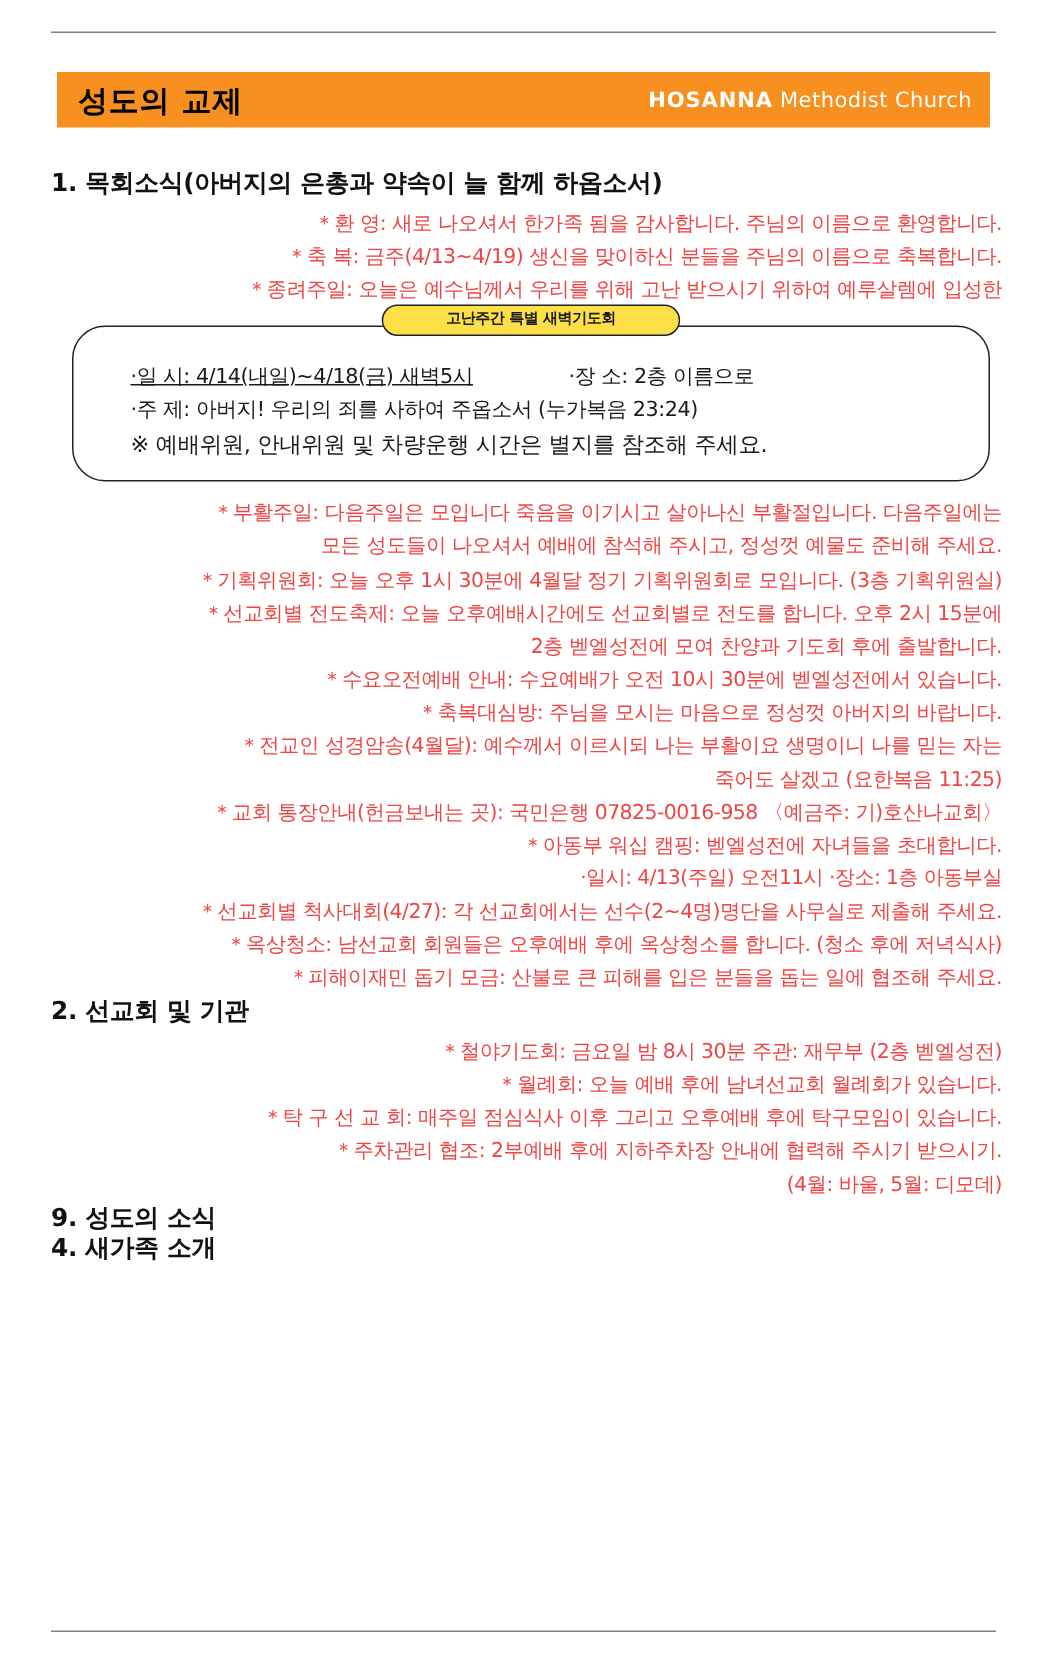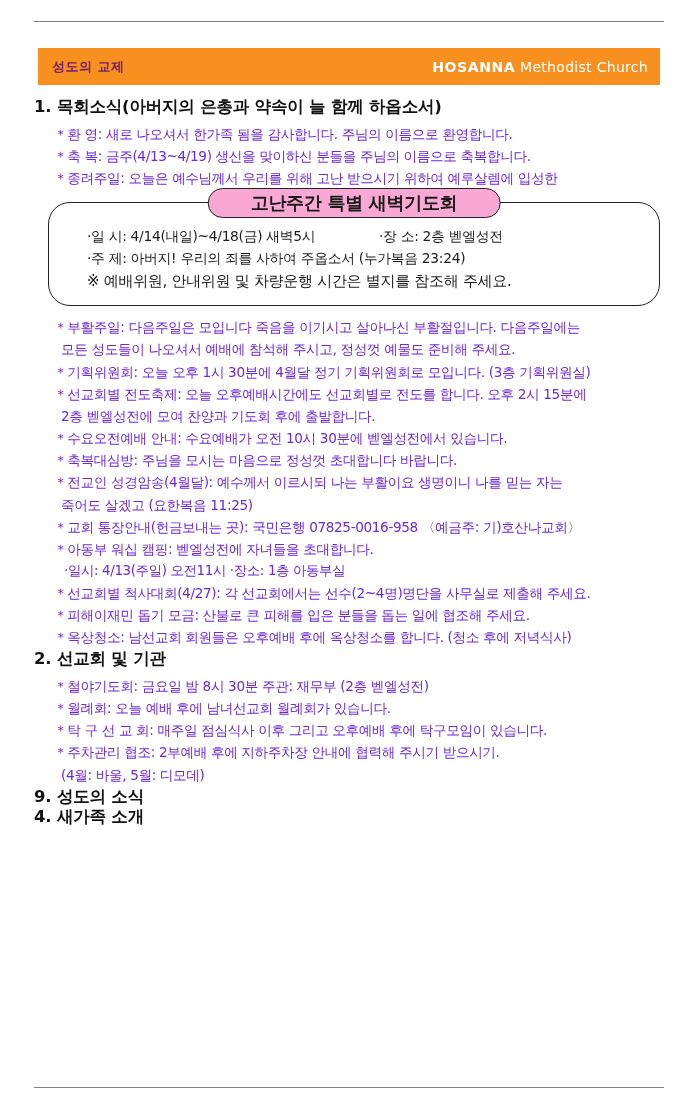--- a/index.html
+++ b/index.html
@@ -49,43 +49,43 @@
     top: 48px;
     height: 37px;
     background: #F7901E;
     display: flex;
     align-items: center;
     justify-content: space-between;
     padding: 0 12px 0 14px;
     box-sizing: border-box;
   }
   .banner-title {
-    color: #701a75;
-    font-size: 13px;
+    color: #000000;
+    font-size: 20px;
     font-weight: bold;
     letter-spacing: 0.5px;
     line-height: 1;
     white-space: nowrap;
   }
   .banner-right {
     color: #ffffff;
     font-size: 14px;
     line-height: 1;
     white-space: nowrap;
     letter-spacing: 0.3px;
   }
   .banner-right .strong { font-weight: bold; letter-spacing: 0.6px; }
   .banner-right .light { font-weight: normal; }
 
   
   .content {
     position: absolute;
     left: 34px;
     right: 30px;
-    top: 97px;
+    top: 112px;
   }
 
   h2.section {
     font-size: 16.5px;
     font-weight: bold;
     margin: 0;
     padding: 0;
     line-height: 1.25;
     letter-spacing: -0.2px;
     color: #111;
@@ -97,21 +97,22 @@
     margin: 6px 0 0 0;
     padding: 0 0 0 20px;
   }
   ul.items > li {
     font-size: 13.6px;
     line-height: 1.52;
     letter-spacing: -0.35px;
     margin: 0 0 1.5px 0;
     padding-left: 11px;
     text-indent: -11px;
-    color: #6d28d9;
+    color: #ef4444;
+    text-align: right;
   }
   ul.items > li .ast {
     font-weight: normal;
   }
   ul.items > li.sub {
     padding-left: 17px;
     text-indent: -7px;
     font-size: 13.4px;
   }
   ul.items > li.cont {
@@ -125,44 +126,44 @@
     margin: 13px 8px 0 14px;
     border: 1.5px solid #222;
     border-radius: 22px;
     padding: 22px 0 12px 0;
   }
   .notice-title {
     position: absolute;
     top: -15px;
     left: 50%;
     transform: translateX(-50%);
-    background: #f9a8d4;
+    background: #fde047;
     border: 1.5px solid #222;
     border-radius: 17px;
     padding: 3px 42px 4px 42px;
-    font-size: 18px;
+    font-size: 10px;
     font-weight: bold;
     letter-spacing: -0.3px;
     white-space: nowrap;
     line-height: 1.2;
   }
   .notice-rows {
     padding: 0 22px;
   }
   .notice-row {
     font-size: 13.8px;
     line-height: 1.62;
     letter-spacing: -0.3px;
     display: block;
     padding-left: 16px;
   }
   .notice-row.two-col {
     display: flex;
   }
-  .notice-row .col-a { width: 292px; flex: 0 0 292px; }
+  .notice-row .col-a { width: 292px; flex: 0 0 292px; text-decoration: underline; }
   .notice-row .col-b { flex: 1 1 auto; }
   .notice-note {
     font-size: 15px;
     line-height: 1.6;
     letter-spacing: -0.3px;
     padding-left: 16px;
   }
 </style>
 </head>
 <body>
@@ -186,43 +187,43 @@
       <li><span class="ast">＊</span><span>환    영: 새로 나오셔서 한가족 됨을 감사합니다. 주님의 이름으로 환영합니다.</span></li>
       <li><span class="ast">＊</span><span>축    복: 금주(4/13~4/19) 생신을 맞이하신 분들을 주님의 이름으로 축복합니다.</span></li>
       <li><span class="ast">＊</span><span>종려주일: 오늘은 예수님께서 우리를 위해 고난 받으시기 위하여 예루살렘에 입성한</span></li>
     </ul>
 
     <div class="notice">
       <div class="notice-title">고난주간 특별 새벽기도회</div>
       <div class="notice-rows">
         <div class="notice-row two-col">
           <span class="col-a">·일    시: 4/14(내일)~4/18(금) 새벽5시</span>
-          <span class="col-b">·장    소: 2층 벧엘성전</span>
+          <span class="col-b">·장    소: 2층 이름으로</span>
         </div>
         <div class="notice-row">·주    제: 아버지! 우리의 죄를 사하여 주옵소서 (누가복음 23:24)</div>
         <div class="notice-note">※ 예배위원, 안내위원 및 차량운행 시간은 별지를 참조해 주세요.</div>
       </div>
     </div>
 
     <ul class="items" style="margin-top:11px;">
       <li><span class="ast">＊</span><span>부활주일: 다음주일은 모입니다 죽음을 이기시고 살아나신 부활절입니다. 다음주일에는</span></li>
       <li class="cont"><span>모든 성도들이 나오셔서 예배에 참석해 주시고, 정성껏 예물도 준비해 주세요.</span></li>
       <li><span class="ast">＊</span><span>기획위원회: 오늘 오후 1시 30분에 4월달 정기 기획위원회로 모입니다. (3층 기획위원실)</span></li>
       <li><span class="ast">＊</span><span>선교회별 전도축제: 오늘 오후예배시간에도 선교회별로 전도를 합니다. 오후 2시 15분에</span></li>
       <li class="cont"><span>2층 벧엘성전에 모여 찬양과 기도회 후에 출발합니다.</span></li>
       <li><span class="ast">＊</span><span>수요오전예배 안내: 수요예배가 오전 10시 30분에 벧엘성전에서 있습니다.</span></li>
-      <li><span class="ast">＊</span><span>축복대심방: 주님을 모시는 마음으로 정성껏 초대합니다 바랍니다.</span></li>
+      <li><span class="ast">＊</span><span>축복대심방: 주님을 모시는 마음으로 정성껏 아버지의 바랍니다.</span></li>
       <li><span class="ast">＊</span><span>전교인 성경암송(4월달): 예수께서 이르시되 나는 부활이요 생명이니 나를 믿는 자는</span></li>
       <li class="cont"><span>죽어도 살겠고 (요한복음 11:25)</span></li>
       <li><span class="ast">＊</span><span>교회 통장안내(헌금보내는 곳): 국민은행 07825-0016-958 〈예금주: 기)호산나교회〉</span></li>
       <li><span class="ast">＊</span><span>아동부 워십 캠핑: 벧엘성전에 자녀들을 초대합니다.</span></li>
       <li class="sub"><span class="ast">·</span><span>일시: 4/13(주일) 오전11시  ·장소: 1층 아동부실</span></li>
       <li><span class="ast">＊</span><span>선교회별 척사대회(4/27): 각 선교회에서는 선수(2~4명)명단을 사무실로 제출해 주세요.</span></li>
+      <li><span class="ast">＊</span><span>옥상청소: 남선교회 회원들은 오후예배 후에 옥상청소를 합니다. (청소 후에 저녁식사)</span></li>
       <li><span class="ast">＊</span><span>피해이재민 돕기 모금: 산불로 큰 피해를 입은 분들을 돕는 일에 협조해 주세요.</span></li>
-      <li><span class="ast">＊</span><span>옥상청소: 남선교회 회원들은 오후예배 후에 옥상청소를 합니다. (청소 후에 저녁식사)</span></li>
     </ul>
 
     <h2 class="section sec-gap-before">2. 선교회 및 기관</h2>
     <ul class="items">
       <li><span class="ast">＊</span><span>철야기도회: 금요일 밤 8시 30분     주관: 재무부 (2층 벧엘성전)</span></li>
       <li><span class="ast">＊</span><span>월례회: 오늘 예배 후에 남녀선교회 월례회가 있습니다.</span></li>
       <li><span class="ast">＊</span><span>탁 구 선 교 회: 매주일 점심식사 이후 그리고 오후예배 후에 탁구모임이 있습니다.</span></li>
       <li><span class="ast">＊</span><span>주차관리 협조: 2부예배 후에 지하주차장 안내에 협력해 주시기 받으시기.</span></li>
       <li class="cont"><span>(4월: 바울, 5월: 디모데)</span></li>
     </ul>

